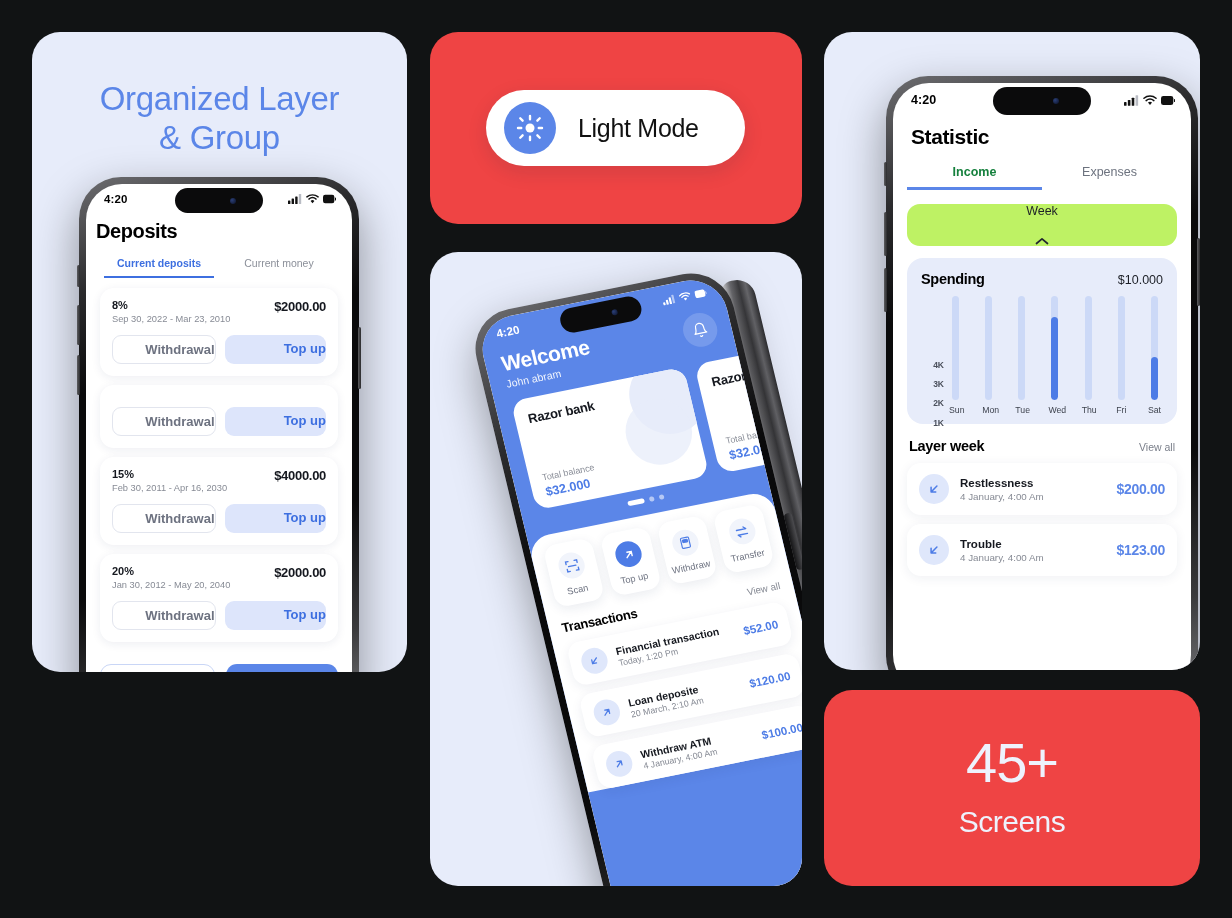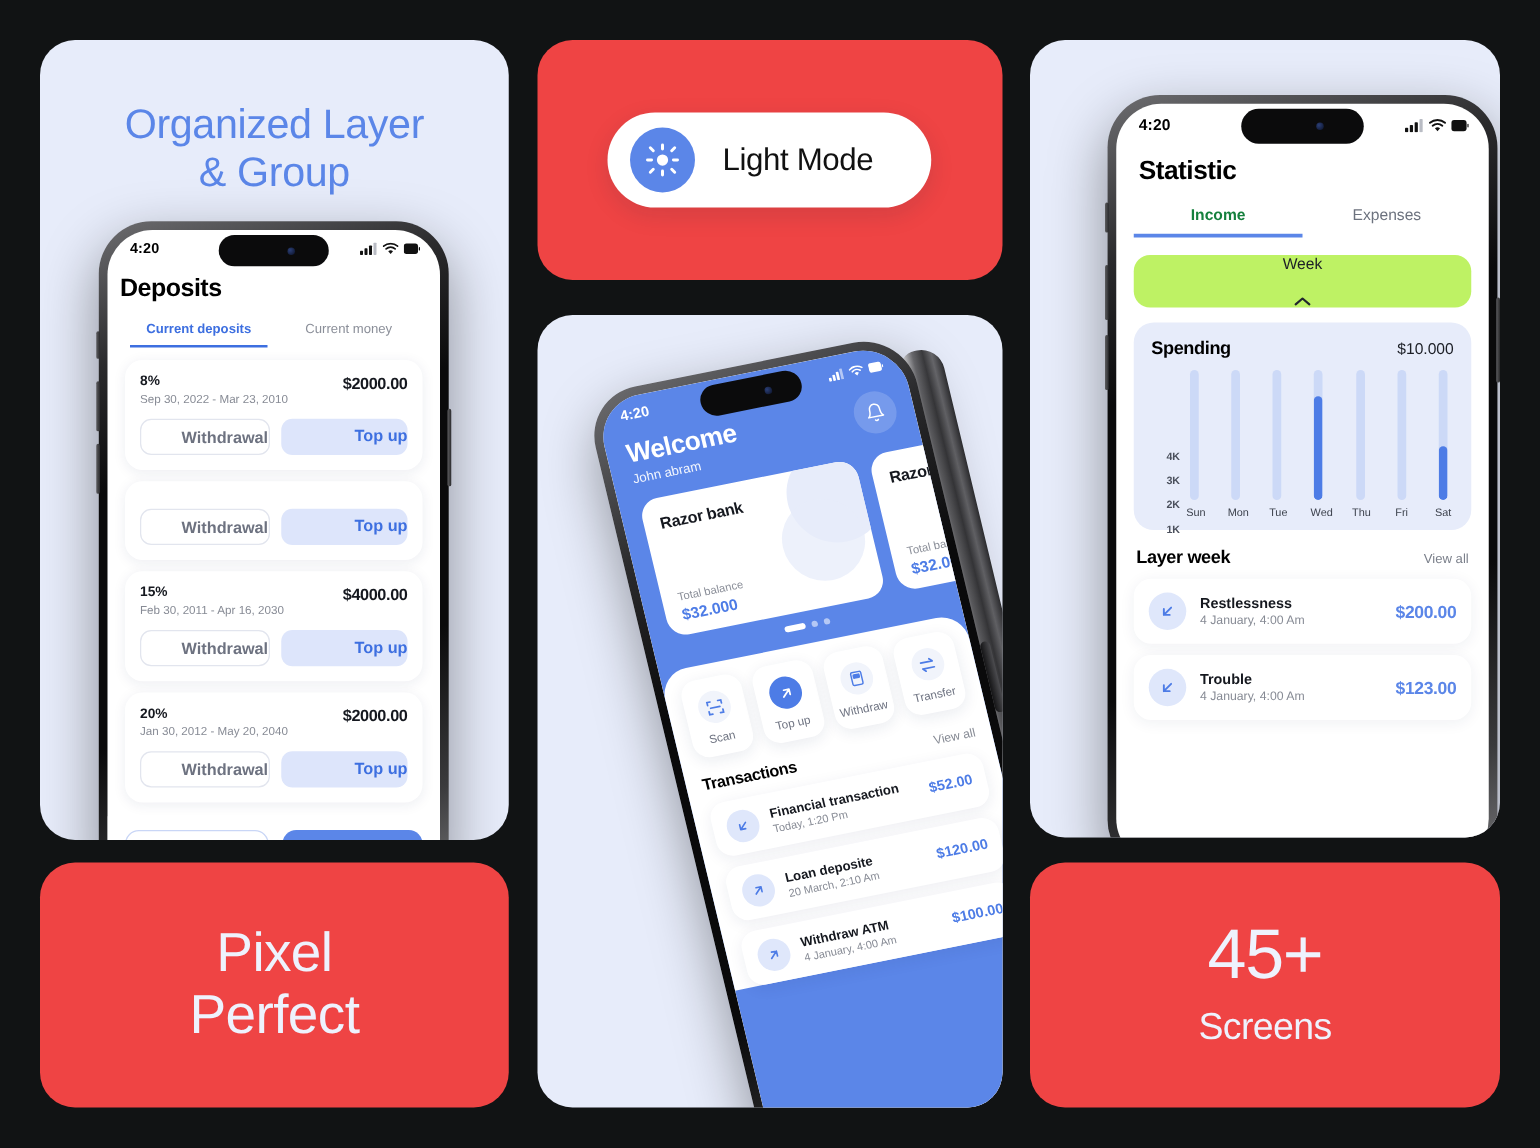--- a/index.html
+++ b/index.html
@@ -614,25 +614,19 @@
               <div class="nm">Trouble</div>
               <div class="dt">4 January, 4:00 Am</div>
             </div>
             <div class="am">$123.00</div>
           </div>
         </div>
       </div>
     </div>
   </div>
 
-  <div class="card blue" style="left:32px;top:690px;width:375px;height:196px;">
-    <div class="bigwhite" style="top:48px;font-size:44px;">
-      <div>Pixel</div>
-      <div>Perfect</div>
-    </div>
-  </div>
 
   <div class="card blue" style="left:824px;top:690px;width:376px;height:196px;">
     <div class="bigwhite" style="top:42px;font-size:56px;font-weight:500;letter-spacing:-1px;">45+</div>
     <div class="bigwhite" style="top:115px;font-size:30px;">Screens</div>
   </div>
 
 </div>
 
 </body></html>

